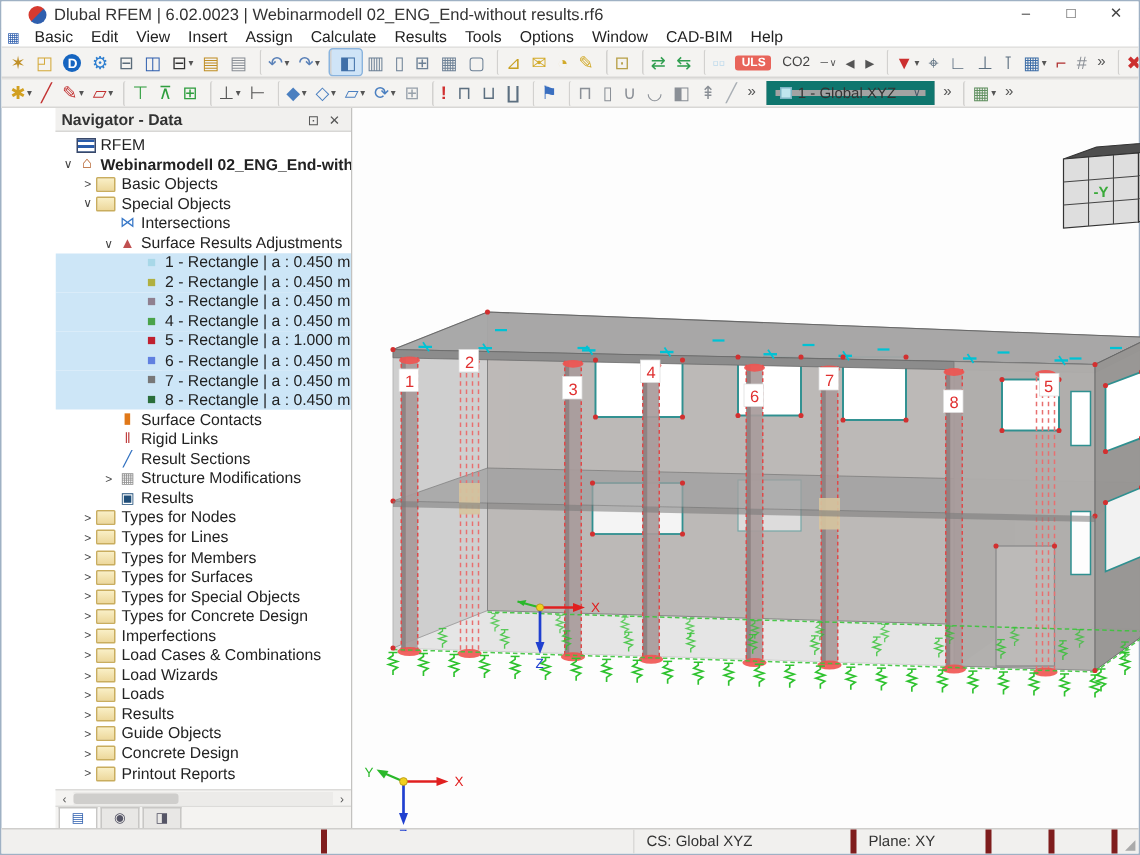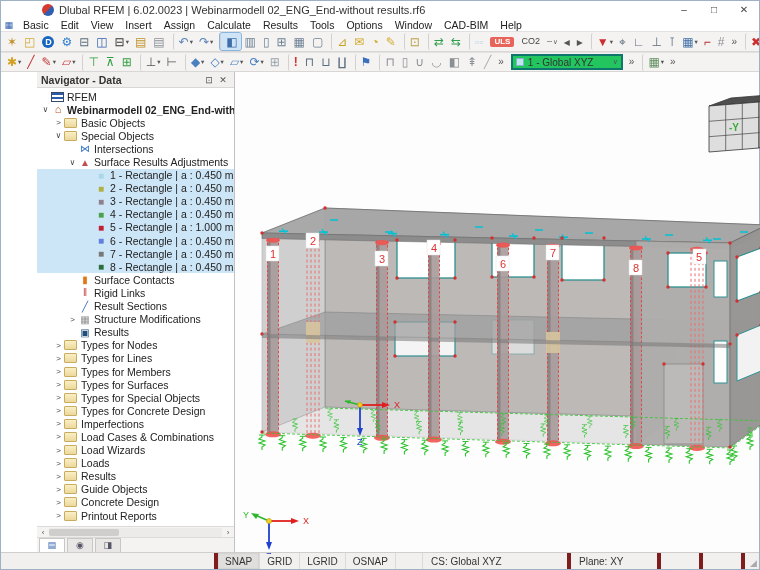--- a/index.html
+++ b/index.html
@@ -1,20 +1,20 @@
 <!DOCTYPE html>
 <html><head>
 <meta charset="utf-8">
 <style>
   * { margin:0; padding:0; box-sizing:border-box; }
   html,body { width:760px; height:570px; font-family:"Liberation Sans", sans-serif; background:#fff; overflow:hidden; }
   .window { width:760px; height:570px; display:flex; flex-direction:column; border:1px solid #9fb1c4; background:#fff; }
 
   
-  .titlebar { height:18px; display:flex; align-items:center; background:#fff; padding-left:5px; flex:0 0 auto;margin-left:36px; }
+  .titlebar { height:18px; display:flex; align-items:center; background:#fff; padding-left:18px; flex:0 0 auto; }
   .app-icon { width:12px; height:12px; border-radius:50%; background:linear-gradient(135deg,#d63a2f 48%,#2f5fae 52%); margin-right:5px; flex:0 0 auto; }
   .title-text { font-size:11px; color:#333; white-space:nowrap; flex:1 1 auto; }
   .win-controls { display:flex; height:100%; }
   .win-btn { width:30px; text-align:center; font-size:10px; color:#444; line-height:18px; }
 
   
   .menubar { height:12px; display:flex; align-items:center; background:#fff; font-size:10.5px; color:#222; flex:0 0 auto; }
   .menu-grip { width:16px; text-align:center; color:#2f5fae; font-size:9px; }
   .menu-item { padding:0 6px; white-space:nowrap; }
 
@@ -25,21 +25,21 @@
   .tcell { display:inline-flex; align-items:center; height:17px; padding:0 2px; margin:0 1px; border-radius:2px; }
   .tg { font-size:12px; line-height:1; }
   .dd { font-size:6.5px; color:#555; margin-left:1px; }
   .sp { border-left:1px solid #d2d1cf; padding-left:5px; margin-left:4px; }
   .act { background:#cfe4f7; outline:1px solid #8ab4de; }
   .ball .tg { background:#1665c0; color:#fff; border-radius:50%; width:12px; height:12px; font-size:9px; line-height:12px; text-align:center; font-weight:bold; }
   .uls .tg { background:#e8645a; color:#fff; font-size:8px; font-weight:bold; padding:1px 4px; border-radius:2px; }
   .txt .tg { font-size:9px; }
   .bold .tg { font-weight:bold; }
   .ovf .tg { font-size:10px; }
-  .combo { display:inline-flex; align-items:center; width:112px; height:16px; background:#22c55e; border:2px solid #0f766e; margin:0 3px; padding:0 3px; font-size:10px; color:#333; }
+  .combo { display:inline-flex; align-items:center; width:112px; height:16px; background:#a3a3a3; border:6px solid #0f766e; margin:0 3px; padding:0 3px; font-size:10px; color:#333; }
   .combo .sw { width:8px; height:8px; background:#bfe6ee; border:1px solid #7fb5c5; margin-right:4px; flex:0 0 auto; }
   .combo .cv { flex:1 1 auto; white-space:nowrap; overflow:hidden; }
   .combo .ca { font-size:7px; color:#456; }
 
   
   .main { flex:1 1 auto; display:flex; min-height:0;margin-left:36px; }
 
   
   .navigator { width:198px; flex:0 0 auto; display:flex; flex-direction:column; border-right:1px solid #c3c2c0; background:#fff; min-height:0; }
   .nav-header { height:16px; background:#f1f0ee; border-bottom:1px solid #d8d7d5; display:flex; align-items:center; padding:0 4px; flex:0 0 auto; }
@@ -988,38 +988,20 @@
           <line x1="524" y1="60.7" x2="546" y2="51.3" stroke="#555" stroke-width="0.6"></line>
           <text x="499" y="59" font-size="10" font-weight="bold" fill="#3aaa3a" text-anchor="middle">-Y</text>
           <text x="535" y="50" font-size="9" fill="#cc7070" text-anchor="middle">X</text>
         </g>
       </svg>
     </div>
   </div>
 
   <div class="statusbar">
     <div class="seg seg0"></div>
-    <div id="snapbar" style="display:flex">
-
-        <div class="tgl on">
-          <span>SNAP</span>
-        </div>
-
-        <div class="tgl">
-          <span>GRID</span>
-        </div>
-
-        <div class="tgl">
-          <span>LGRID</span>
-        </div>
-
-        <div class="tgl">
-          <span>OSNAP</span>
-        </div>
-      </div>
     <div class="segfill"></div>
     <div class="seg seg-cs">CS: Global XYZ</div>
     <div class="seg seg-plane">Plane: XY</div>
     <div class="seg seg-sm"></div>
     <div class="seg seg-sm"></div>
     <div class="grip">◢</div>
   </div>
 </div>
 
 </body></html>

